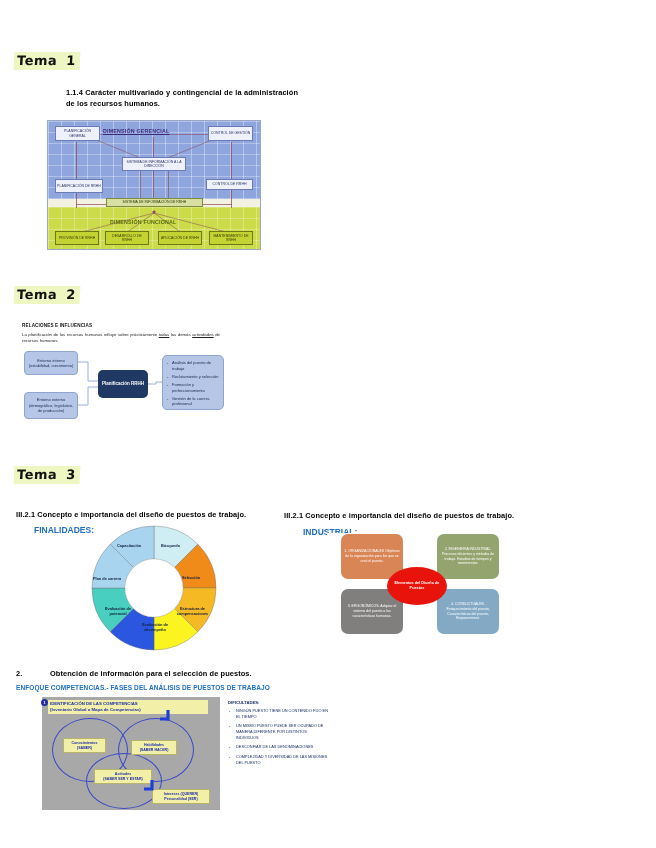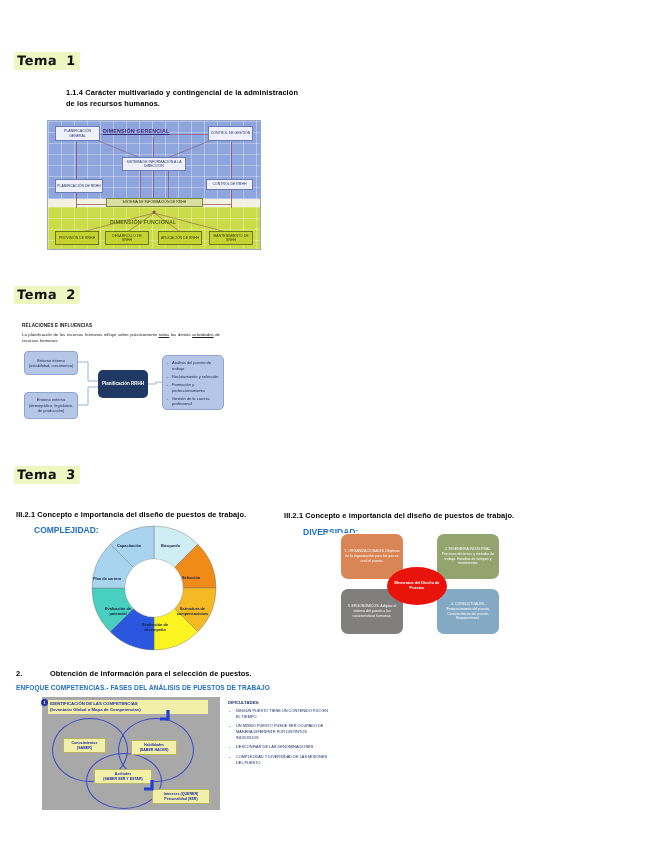--- a/index.html
+++ b/index.html
@@ -184,24 +184,24 @@
         <li>Gestión de la carrera profesional</li>
       </ul>
     </div>
   </div>
 
   <div class="tema" style="left:14px;top:466px;">
     <span>Tema</span><span class="n">3</span>
   </div>
 
   <div class="h-bold" style="left:16px;top:510px;width:240px;">III.2.1 Concepto e importancia del diseño de puestos de trabajo.</div>
-  <div class="h-blue" style="left:34px;top:525px;font-size:8.5px;">COMPLEJIDAD:</div>
+  <div class="h-blue" style="left:34px;top:525px;font-size:8.5px;">FINALIDADES:</div>
 
   <div class="h-bold" style="left:284px;top:511px;width:250px;">III.2.1 Concepto e importancia del diseño de puestos de trabajo.</div>
-  <div class="h-blue" style="left:303px;top:527px;font-size:8.5px;">DIVERSIDAD:</div>
+  <div class="h-blue" style="left:303px;top:527px;font-size:8.5px;">INDUSTRIAL:</div>
 
   <div class="donut-wrap">
     <svg width="130" height="130" viewBox="0 0 130 130">
       <g transform="translate(65,65)">
 
         <path d="M0,-62 A62,62 0 0,1 43.84,-43.84 L20.51,-20.51 A29,29 0 0,0 0,-29 Z" fill="#cfeef4" stroke="#6f6f6f" stroke-width="0.4"></path>
         <path d="M43.84,-43.84 A62,62 0 0,1 62,0 L29,0 A29,29 0 0,0 20.51,-20.51 Z" fill="#f08a18" stroke="#6f6f6f" stroke-width="0.4"></path>
         <path d="M62,0 A62,62 0 0,1 43.84,43.84 L20.51,20.51 A29,29 0 0,0 29,0 Z" fill="#f5b924" stroke="#6f6f6f" stroke-width="0.4"></path>
         <path d="M43.84,43.84 A62,62 0 0,1 0,62 L0,29 A29,29 0 0,0 20.51,20.51 Z" fill="#fbf420" stroke="#6f6f6f" stroke-width="0.4"></path>
         <path d="M0,62 A62,62 0 0,1 -43.84,43.84 L-20.51,20.51 A29,29 0 0,0 0,29 Z" fill="#2b56e0" stroke="#6f6f6f" stroke-width="0.4"></path>

